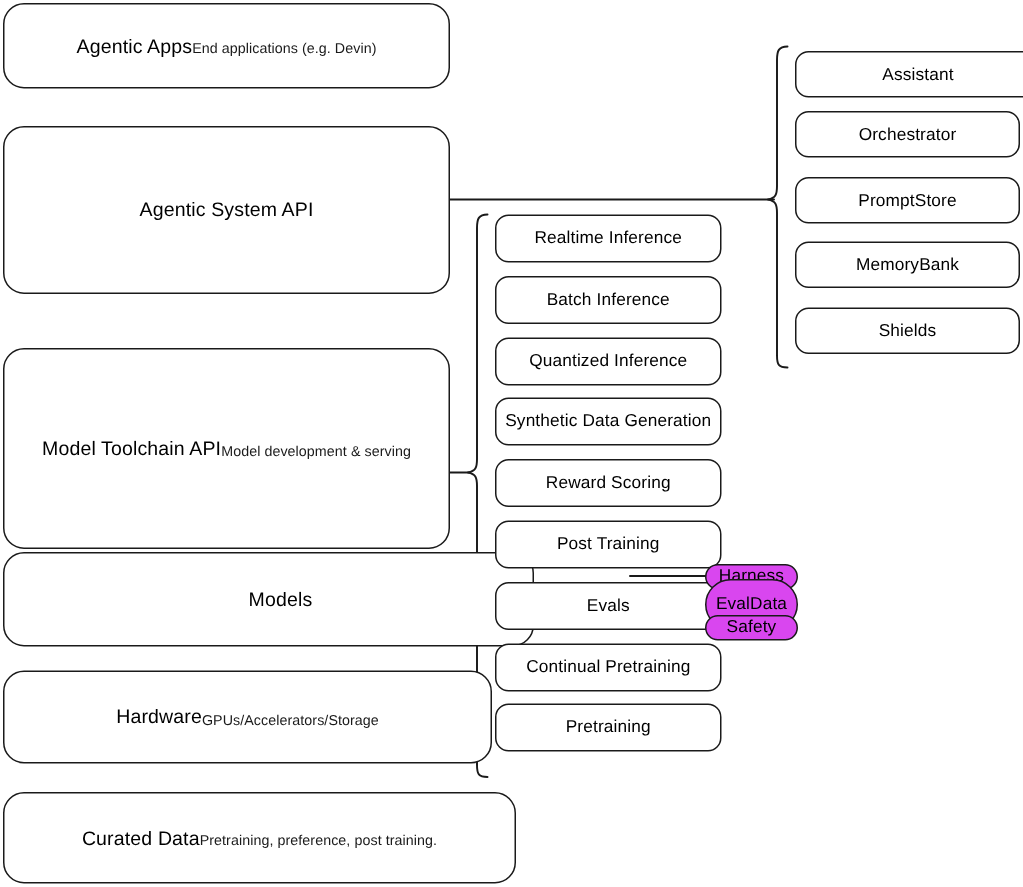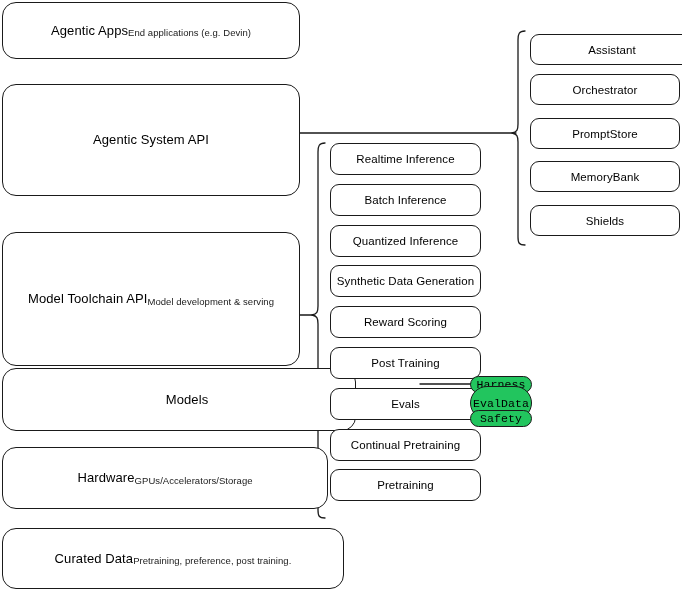--- a/index.html
+++ b/index.html
@@ -28,22 +28,21 @@
     font-size:9.5px;line-height:13px;color:#1a1a1a;margin-top:4px;letter-spacing:.05px;
   }
 
   .node.sub{
     border-radius:9px;
   }
   .node.sub .title{font-size:11.5px;line-height:14px;}
 
   .node.pill{
     border-radius:999px;border-width:1.4px;
-    background:#22c55e;
-    font-family:Liberation Mono, monospace;
+    background:#d946ef;
   }
   .node.pill .title{font-size:11.5px;line-height:13px;}
 
   .layer-pills{z-index:6;}
   .layer-sub{z-index:4;}
   .layer-stack{z-index:3;}
 </style>
 </head>
 <body>
 

